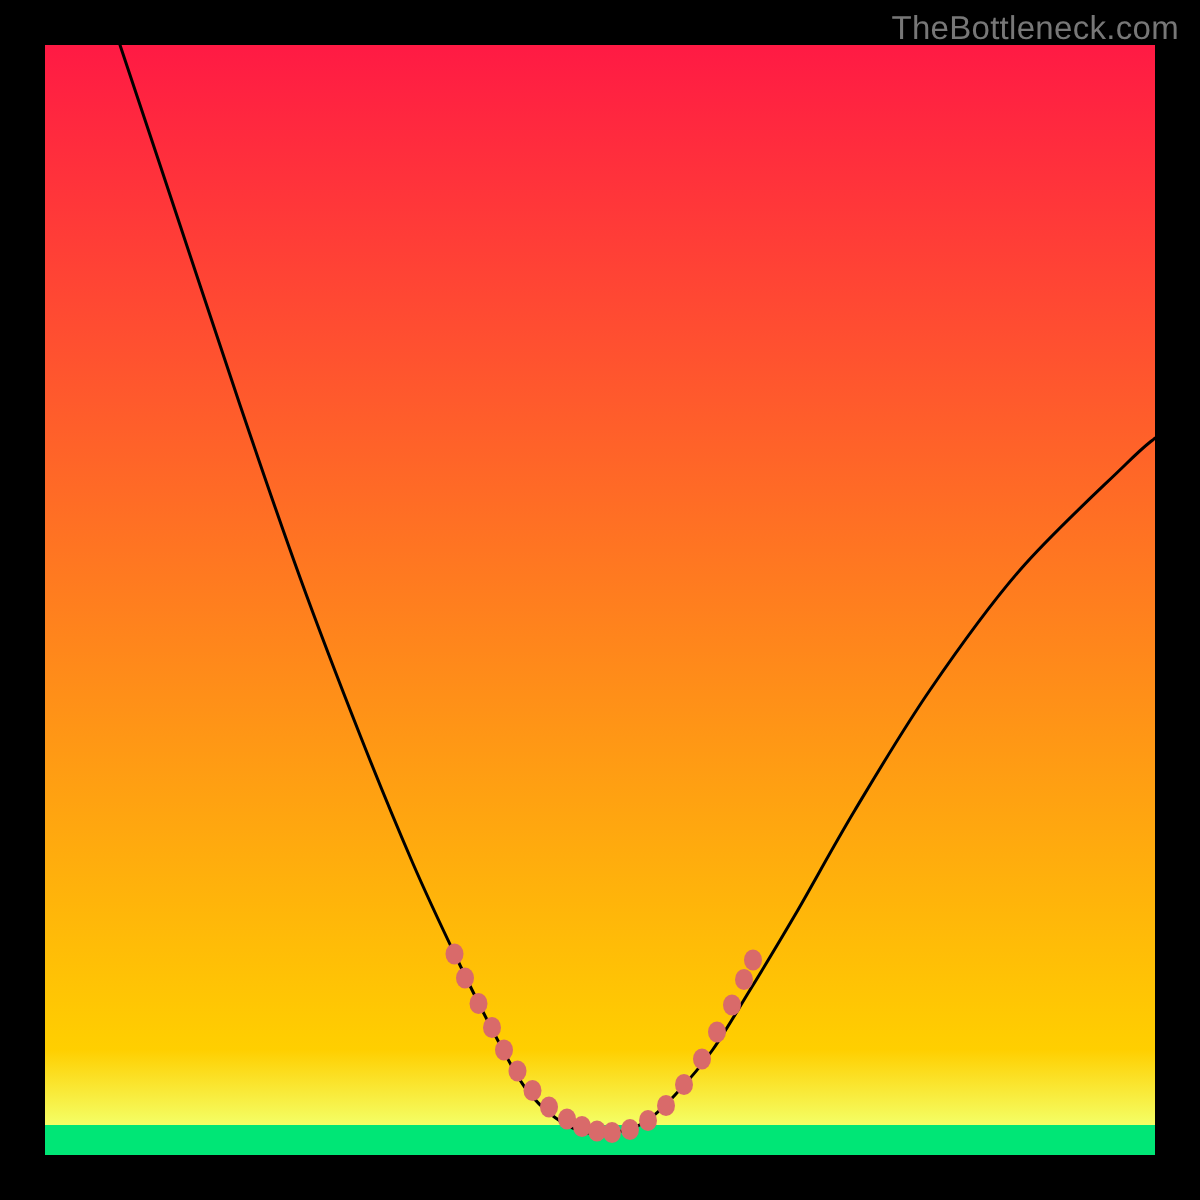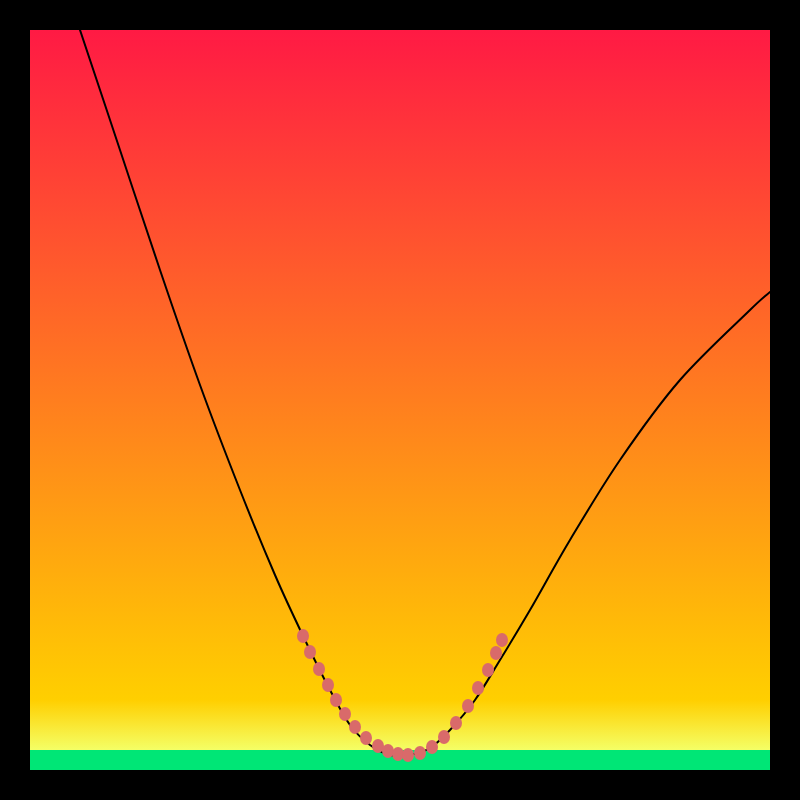--- a/index.html
+++ b/index.html
@@ -62,20 +62,21 @@
   .marker {
     fill: #d96a6a;
     stroke: none;
   }
 </style>
 </head>
 <body>
 
 <div class="frame">
 
+  <div class="watermark">TheBottleneck.com</div>
 
   <div class="plot">
 
     <div class="grad grad1" style="background: linear-gradient(to bottom, #ff1a44 0%, #ffcf00 100%);"></div>
     <div class="grad grad2" style="background: linear-gradient(to bottom, #ffcf00 0%, #f4ff66 100%);"></div>
     <div class="grad grad3" style="background: #00e676;"></div>
 
     <svg class="curve-svg" viewBox="0 0 740 740">
       <path id="curve-path" class="curve" d="M 50 0 C 56.7 20.0, 76.7 80.0, 90 120 C 103.3 160.0, 116.7 200.8, 130 240 C 143.3 279.2, 156.7 318.3, 170 355 C 183.3 391.7, 197.5 428.3, 210 460 C 222.5 491.7, 234.2 520.0, 245 545 C 255.8 570.0, 265.8 590.8, 275 610 C 284.2 629.2, 292.5 645.8, 300 660 C 307.5 674.2, 313.3 685.8, 320 695 C 326.7 704.2, 333.3 710.0, 340 715 C 346.7 720.0, 353.3 723.3, 360 725 C 366.7 726.7, 373.3 726.2, 380 725 C 386.7 723.8, 393.3 722.2, 400 718 C 406.7 713.8, 412.5 708.0, 420 700 C 427.5 692.0, 436.7 681.7, 445 670 C 453.3 658.3, 460.8 645.0, 470 630 C 479.2 615.0, 488.3 600.0, 500 580 C 511.7 560.0, 525.0 535.0, 540 510 C 555.0 485.0, 571.7 456.7, 590 430 C 608.3 403.3, 628.3 375.0, 650 350 C 671.7 325.0, 705.0 294.7, 720 280 C 735.0 265.3, 736.7 265.0, 740 262" stroke="#000000"></path>
       <g id="markers-group">

